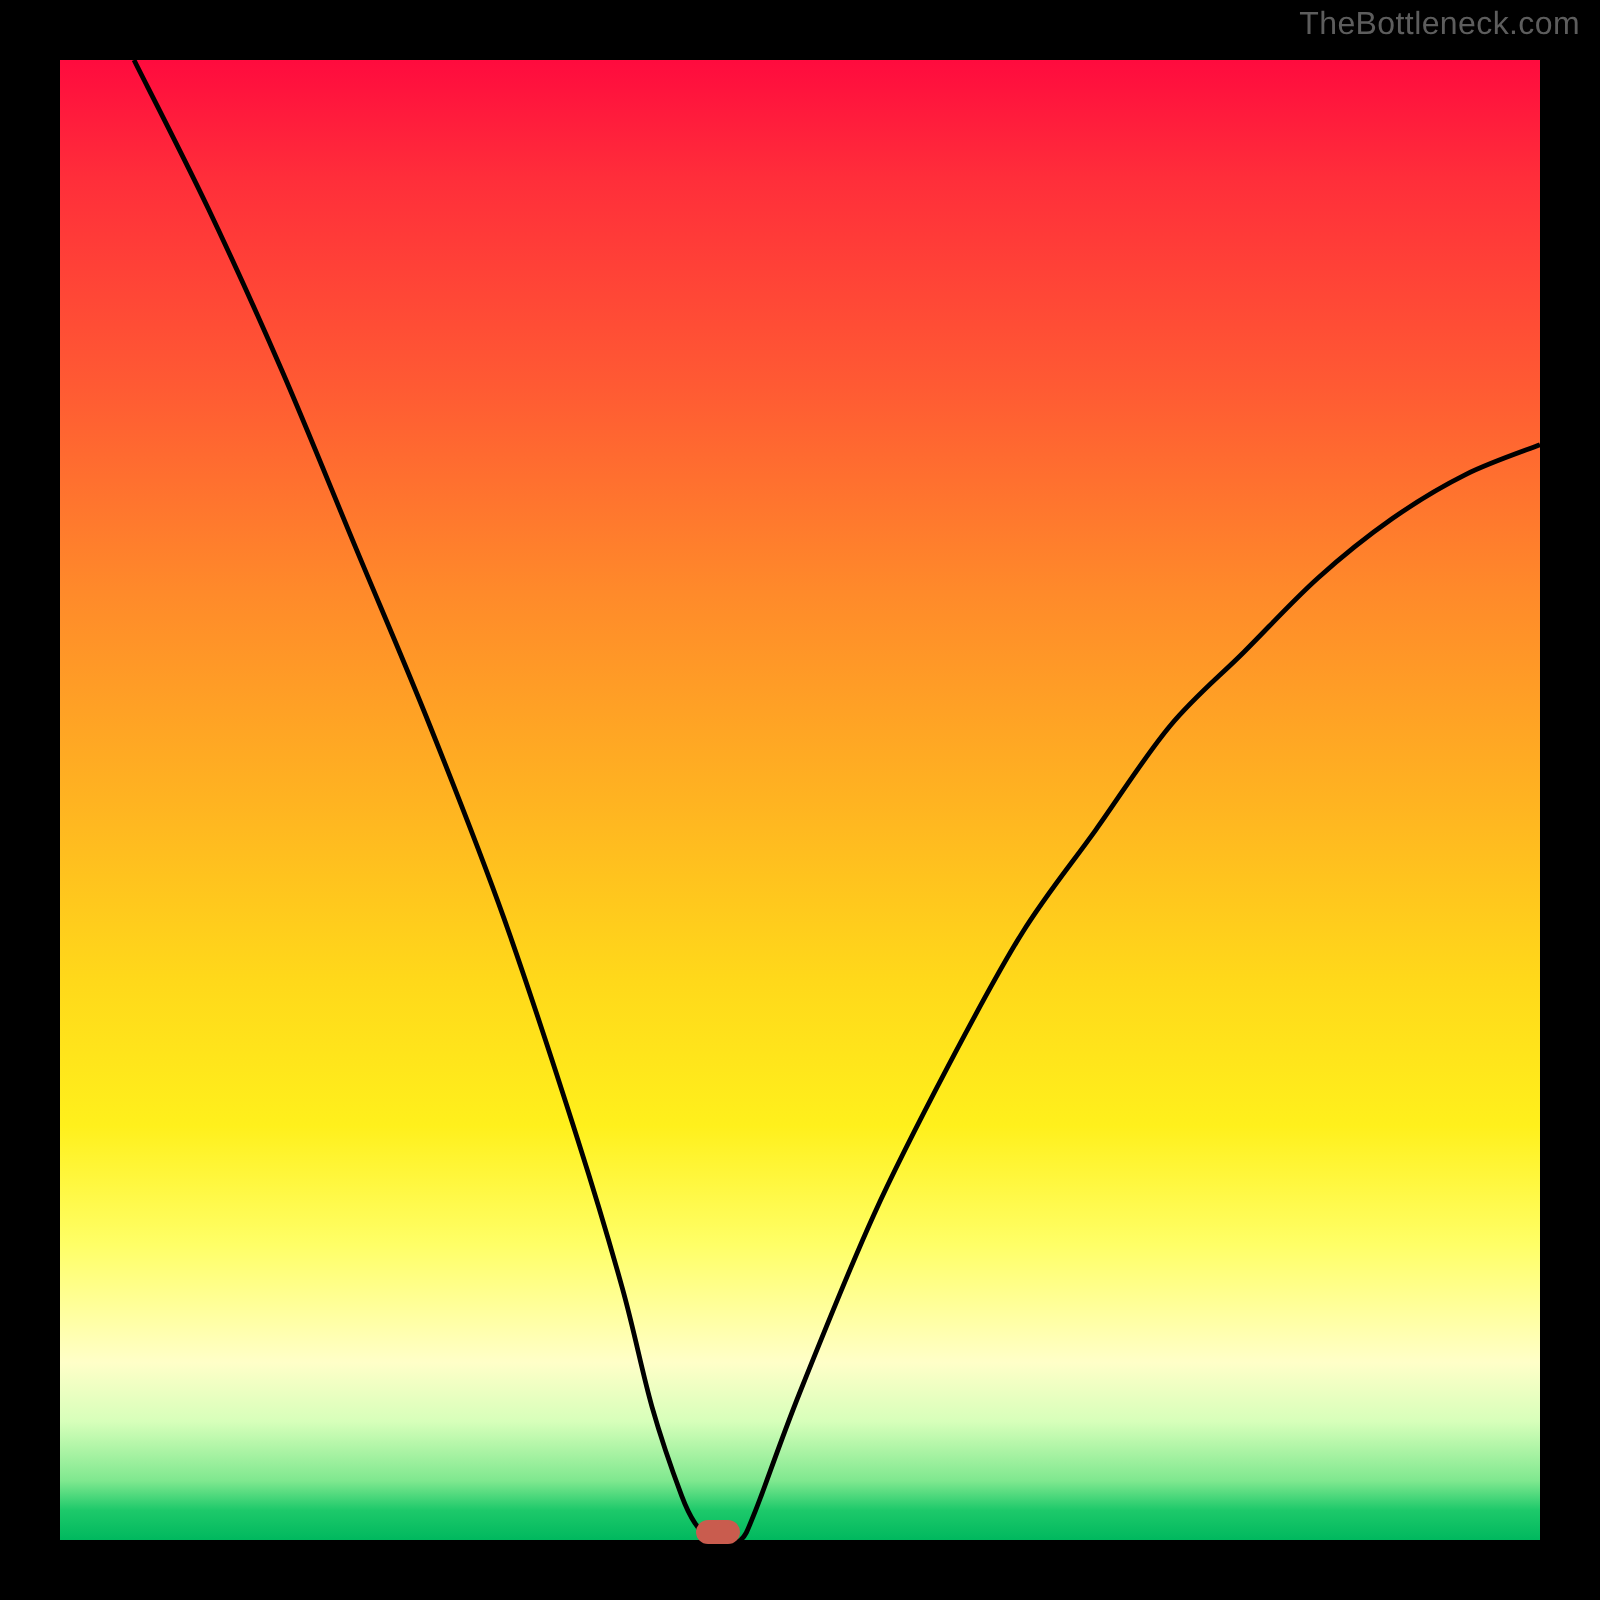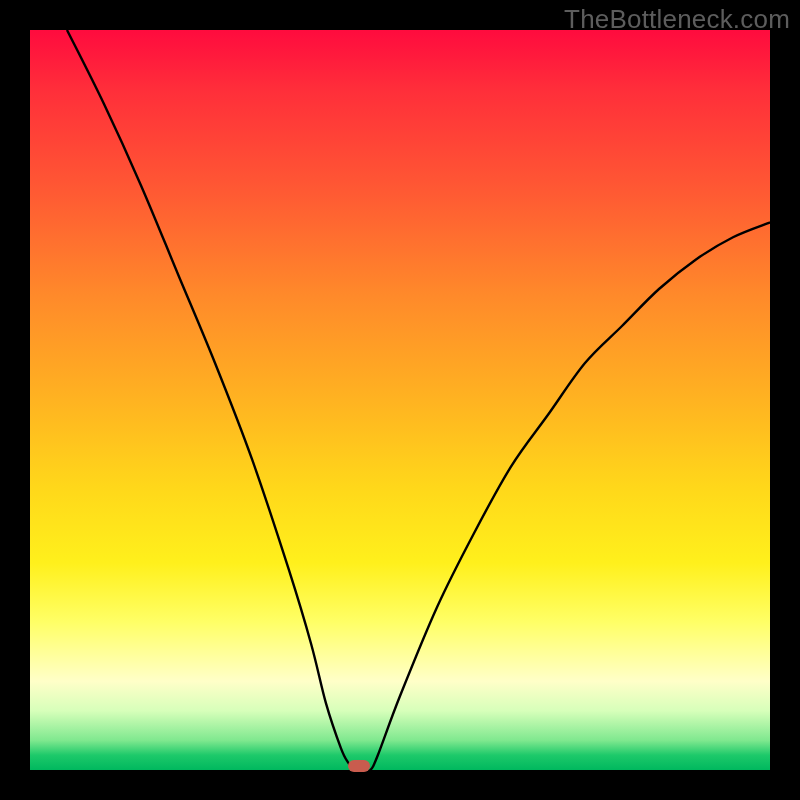--- a/index.html
+++ b/index.html
@@ -39,21 +39,21 @@
       #7fe88f 96%,
       #1dc96a 98%,
       #00b85e 100%
     );
   }
   .watermark {
     position: absolute;
     top: 4px;
     right: 10px;
     color: #5d5d5d;
-    font-size: 26px;
+    font-size: 16px;
     font-weight: 500;
     letter-spacing: 0.2px;
     user-select: none;
   }
   .svg-layer {
     position: absolute;
     left: 0;
     top: 0;
     width: 740px;
     height: 740px;

